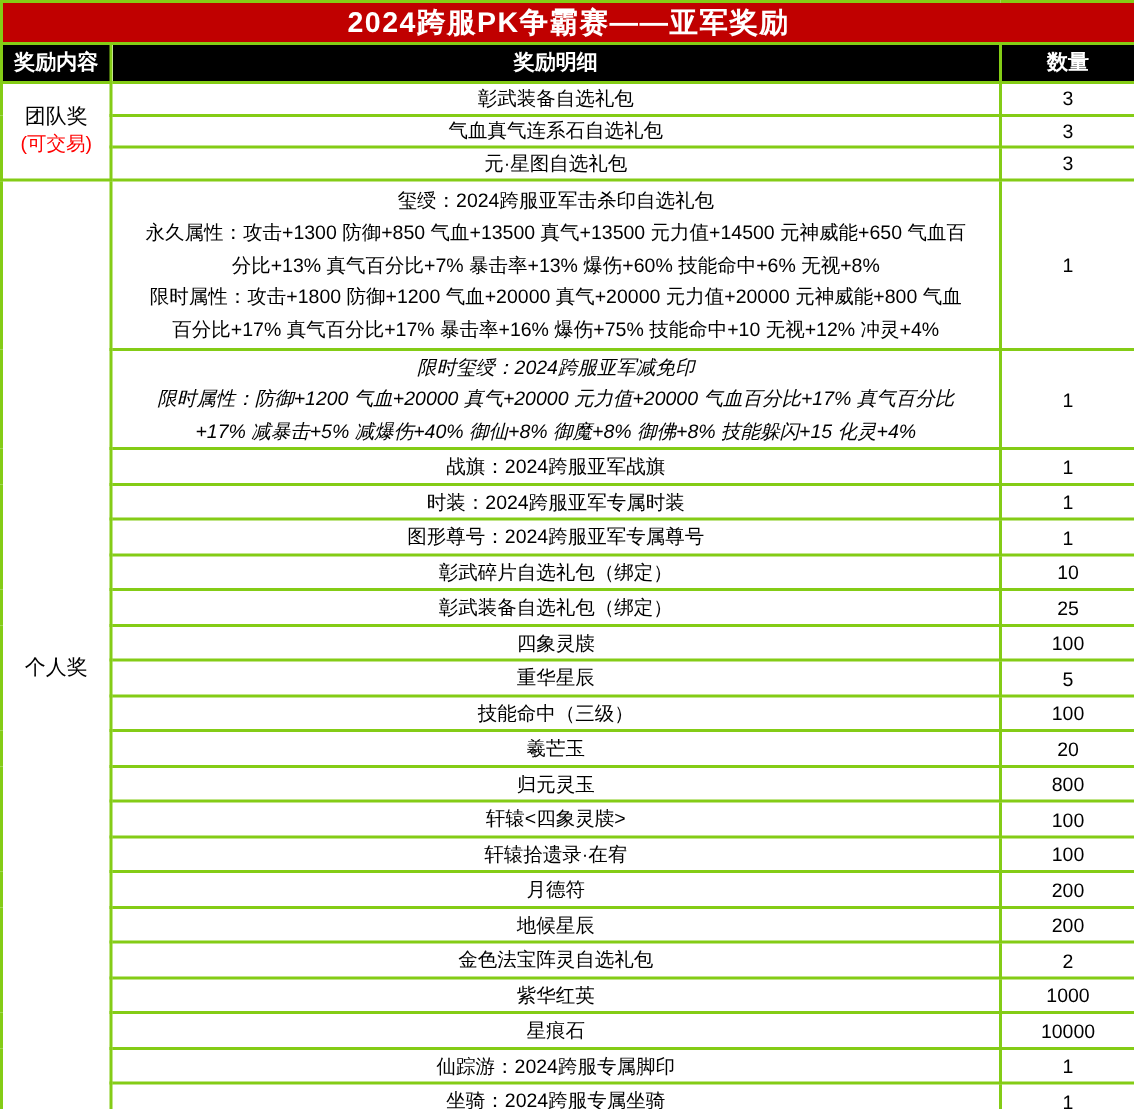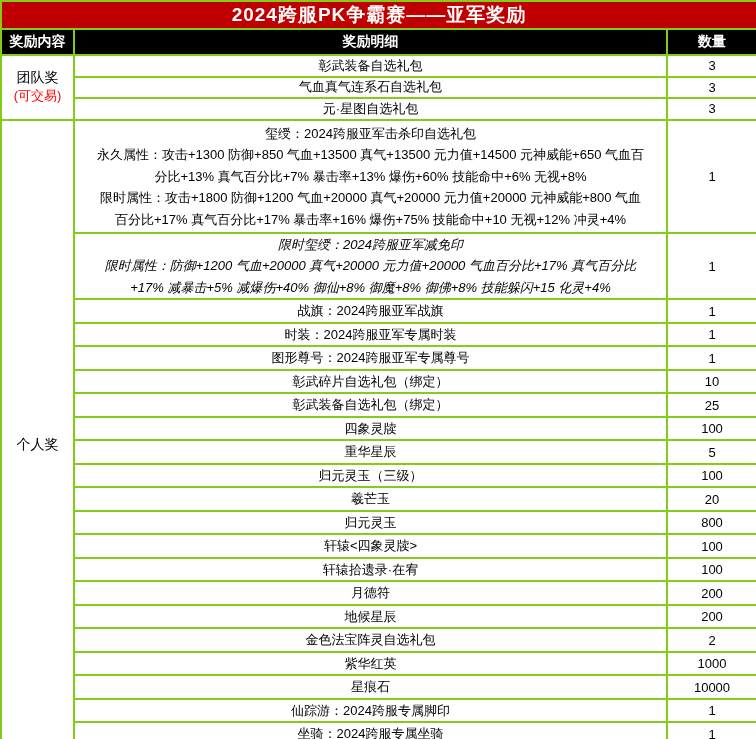--- a/index.html
+++ b/index.html
@@ -104,21 +104,21 @@
   </tr>
   <tr class="simple-row">
     <td class="detail">四象灵牍</td>
     <td class="qty">100</td>
   </tr>
   <tr class="simple-row">
     <td class="detail">重华星辰</td>
     <td class="qty">5</td>
   </tr>
   <tr class="simple-row">
-    <td class="detail">归元灵玉（三级）</td>
+    <td class="detail">技能命中（三级）</td>
     <td class="qty">100</td>
   </tr>
   <tr class="simple-row">
     <td class="detail">羲芒玉</td>
     <td class="qty">20</td>
   </tr>
   <tr class="simple-row">
     <td class="detail">归元灵玉</td>
     <td class="qty">800</td>
   </tr>

